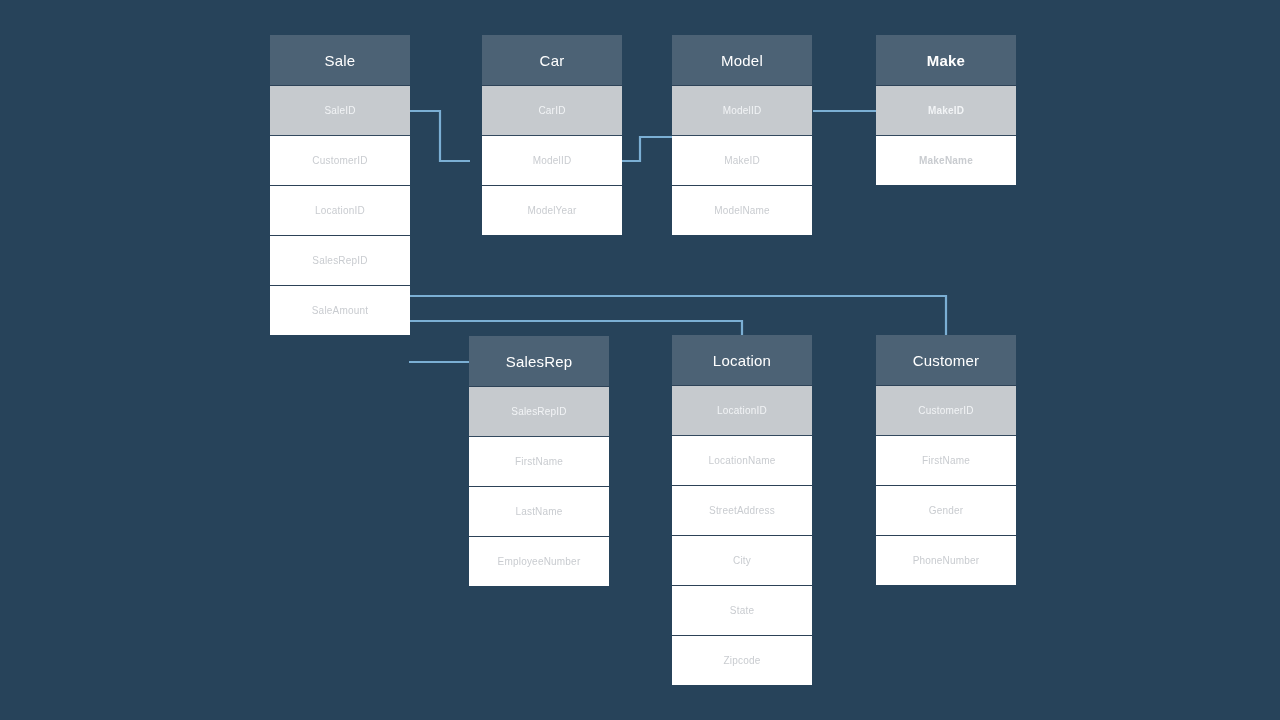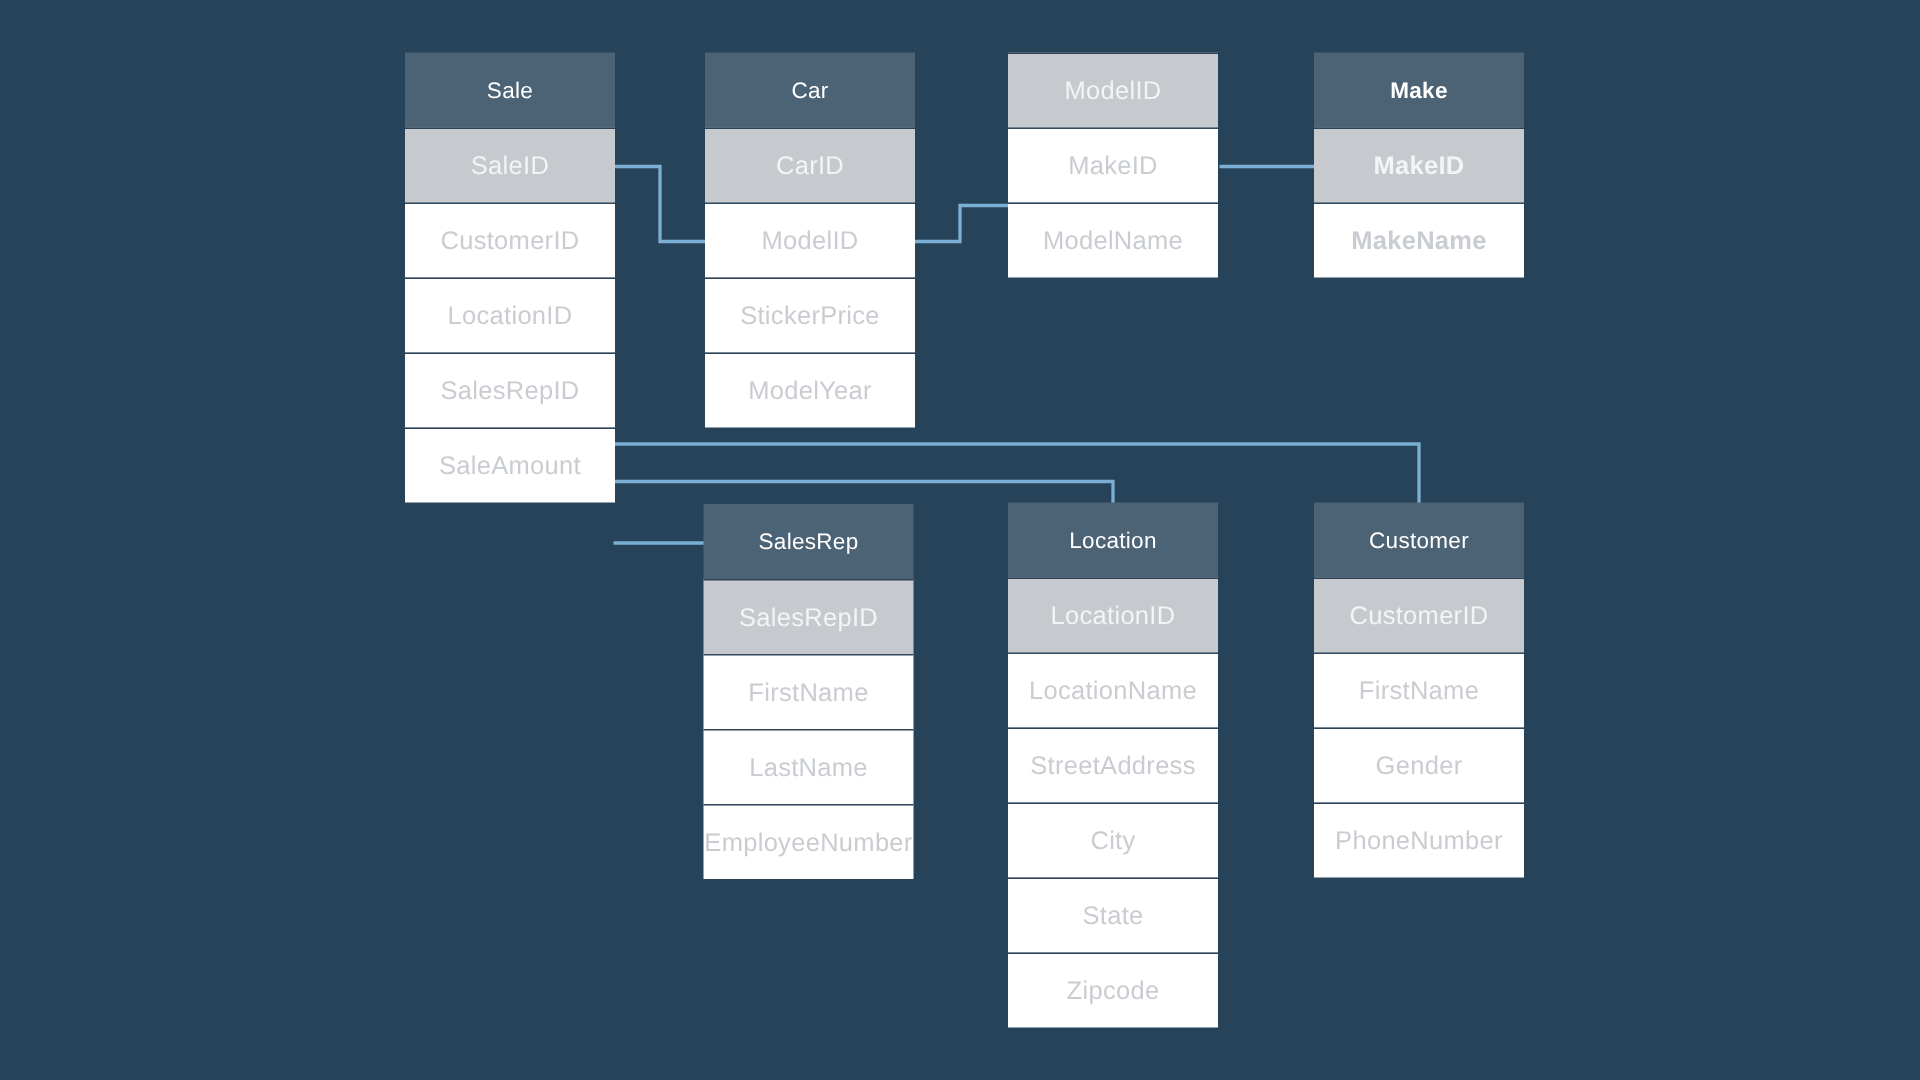--- a/index.html
+++ b/index.html
@@ -50,21 +50,21 @@
     display: flex;
     align-items: center;
     justify-content: center;
     letter-spacing: 0.2px;
     box-sizing: border-box;
   }
   .field {
     height: 50px;
     background: #ffffff;
     color: #c9ccd0;
-    font-size: 17px;
+    font-size: 10px;
     display: flex;
     align-items: center;
     justify-content: center;
     box-sizing: border-box;
     border-top: 1px solid #2d4257;
     letter-spacing: 0.2px;
   }
   .field.pk {
     background: #c6cace;
     color: #f2f4f6;
@@ -94,29 +94,29 @@
 
     <div class="entity" style="left:270px; top:35px;">
       <div class="entity-header">Sale</div>
       <div class="field pk">SaleID</div>
       <div class="field first-plain">CustomerID</div>
       <div class="field">LocationID</div>
       <div class="field">SalesRepID</div>
       <div class="field">SaleAmount</div>
     </div>
 
-    <div class="entity" style="left:470px; top:35px;">
+    <div class="entity" style="left:482px; top:35px;">
       <div class="entity-header">Car</div>
       <div class="field pk">CarID</div>
       <div class="field first-plain">ModelID</div>
-      <div class="field">StickerPrice</div>
       <div class="field">ModelYear</div>
     </div>
 
     <div class="entity" style="left:672px; top:35px;">
+      <div class="entity-header">Model</div>
       <div class="field pk">ModelID</div>
       <div class="field first-plain">MakeID</div>
       <div class="field">ModelName</div>
     </div>
 
     <div class="entity" style="left:876px; top:35px;font-weight:bold;">
       <div class="entity-header">Make</div>
       <div class="field pk">MakeID</div>
       <div class="field first-plain">MakeName</div>
     </div>

